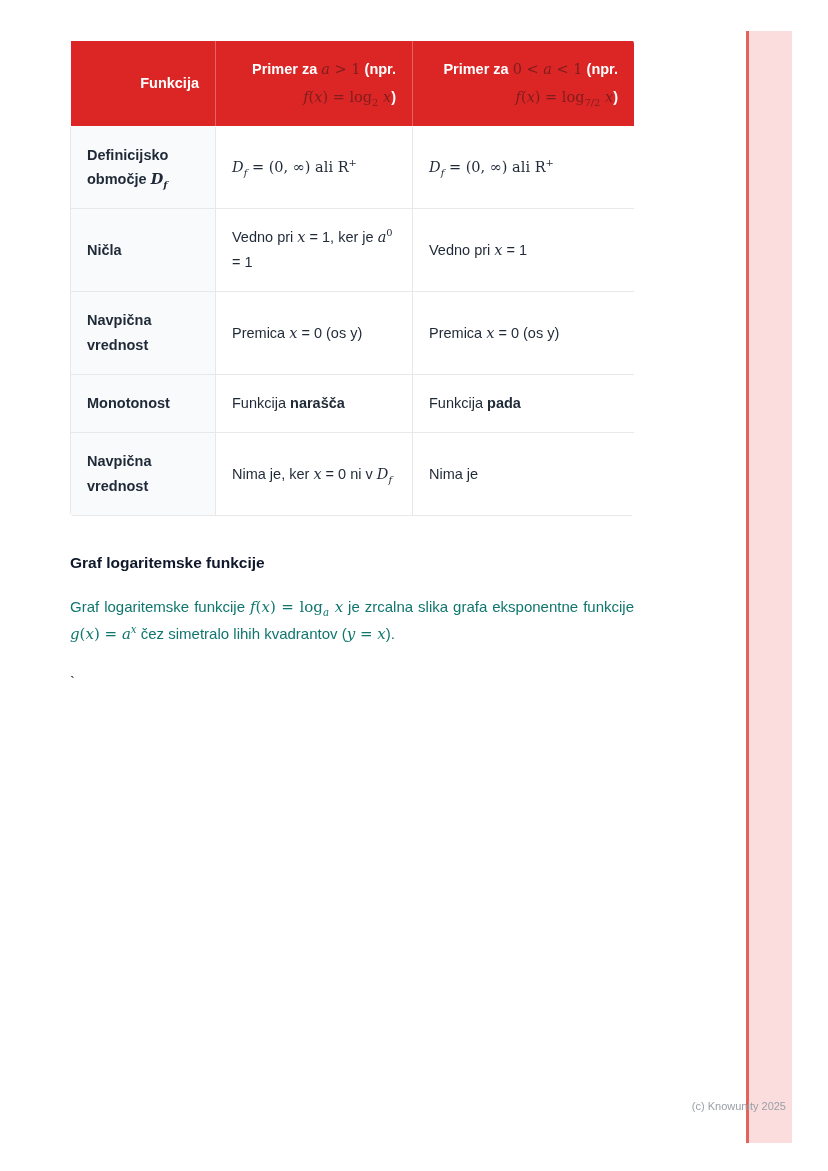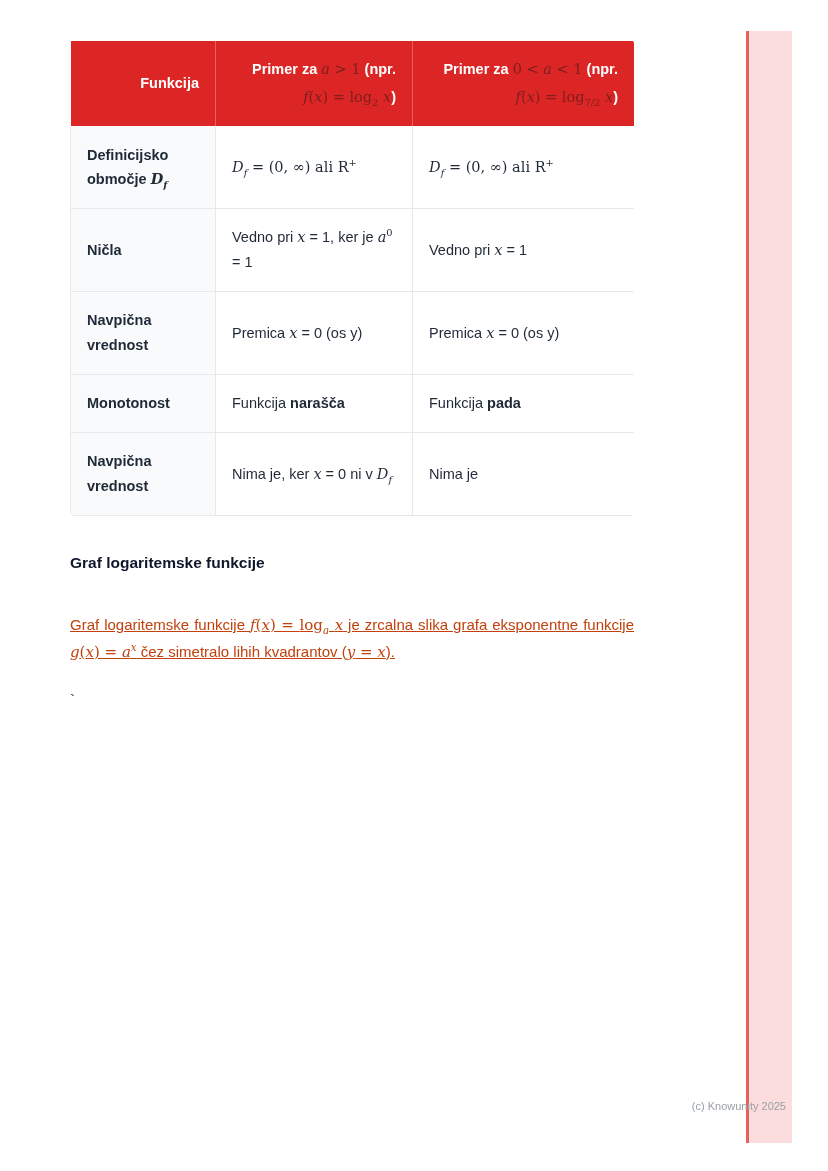--- a/index.html
+++ b/index.html
@@ -28,21 +28,21 @@
   }
   tbody th { background:#f9fafb; font-weight:bold; text-align:left; color:#1f2937; }
   tbody td { background:#ffffff; color:#1f2937; }
 
   .m  { font-family:"DejaVu Serif", serif; }
   .hm { font-family:"DejaVu Serif", serif; font-weight:normal; color:var(--header-math,#7f1d1d); }
   .up { font-style:normal; }
   sub, sup { font-size:0.68em; line-height:0; }
 
   .section-heading { font-size:15.5px; font-weight:bold; color:#0f172a; margin-top:38px; }
-  .para { margin-top:40px; font-size:15px; line-height:1.78; text-align:justify; color:#c2410c;text-decoration:underline; }
+  .para { margin-top:22px; font-size:15px; line-height:1.78; text-align:justify; color:#0f766e; }
   .stray { margin-top:26px; font-size:15px; color:#111827; }
 
   .footer {
     position:absolute; right:42px; top:1100px; font-size:11px;
     color:#9aa0a6; z-index:2;
   }
 </style>
 </head>
 <body>
 

